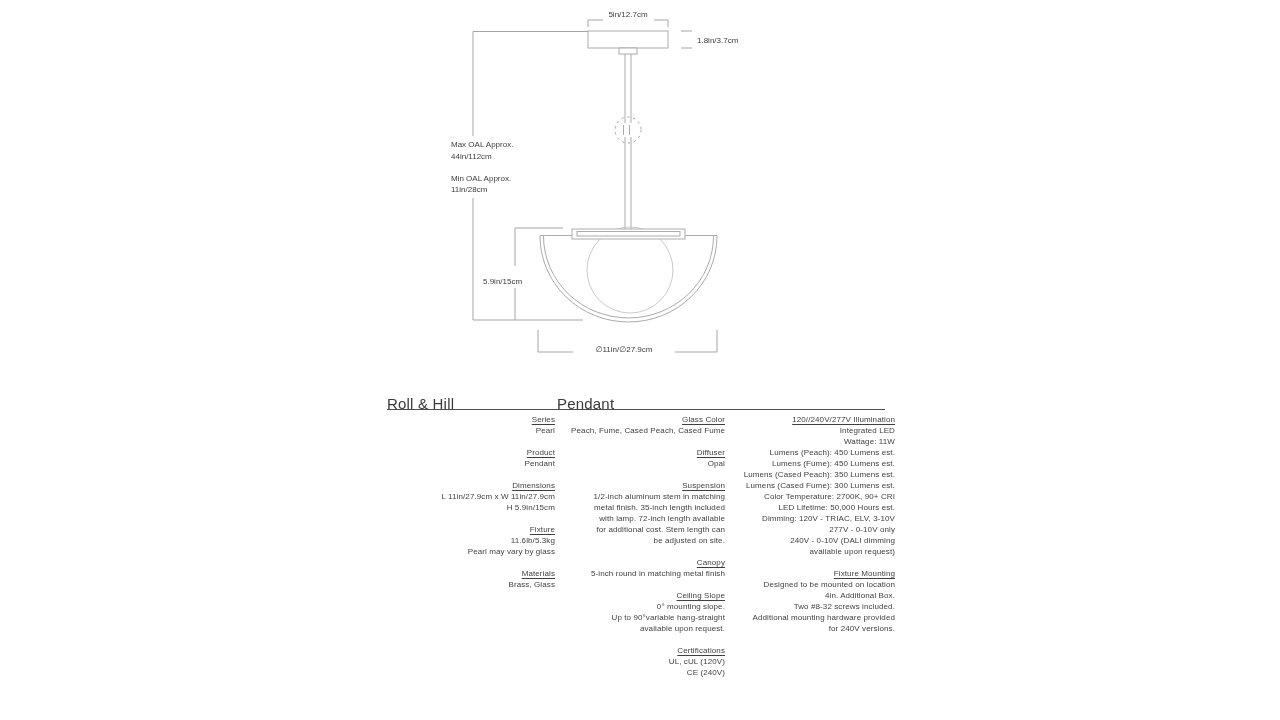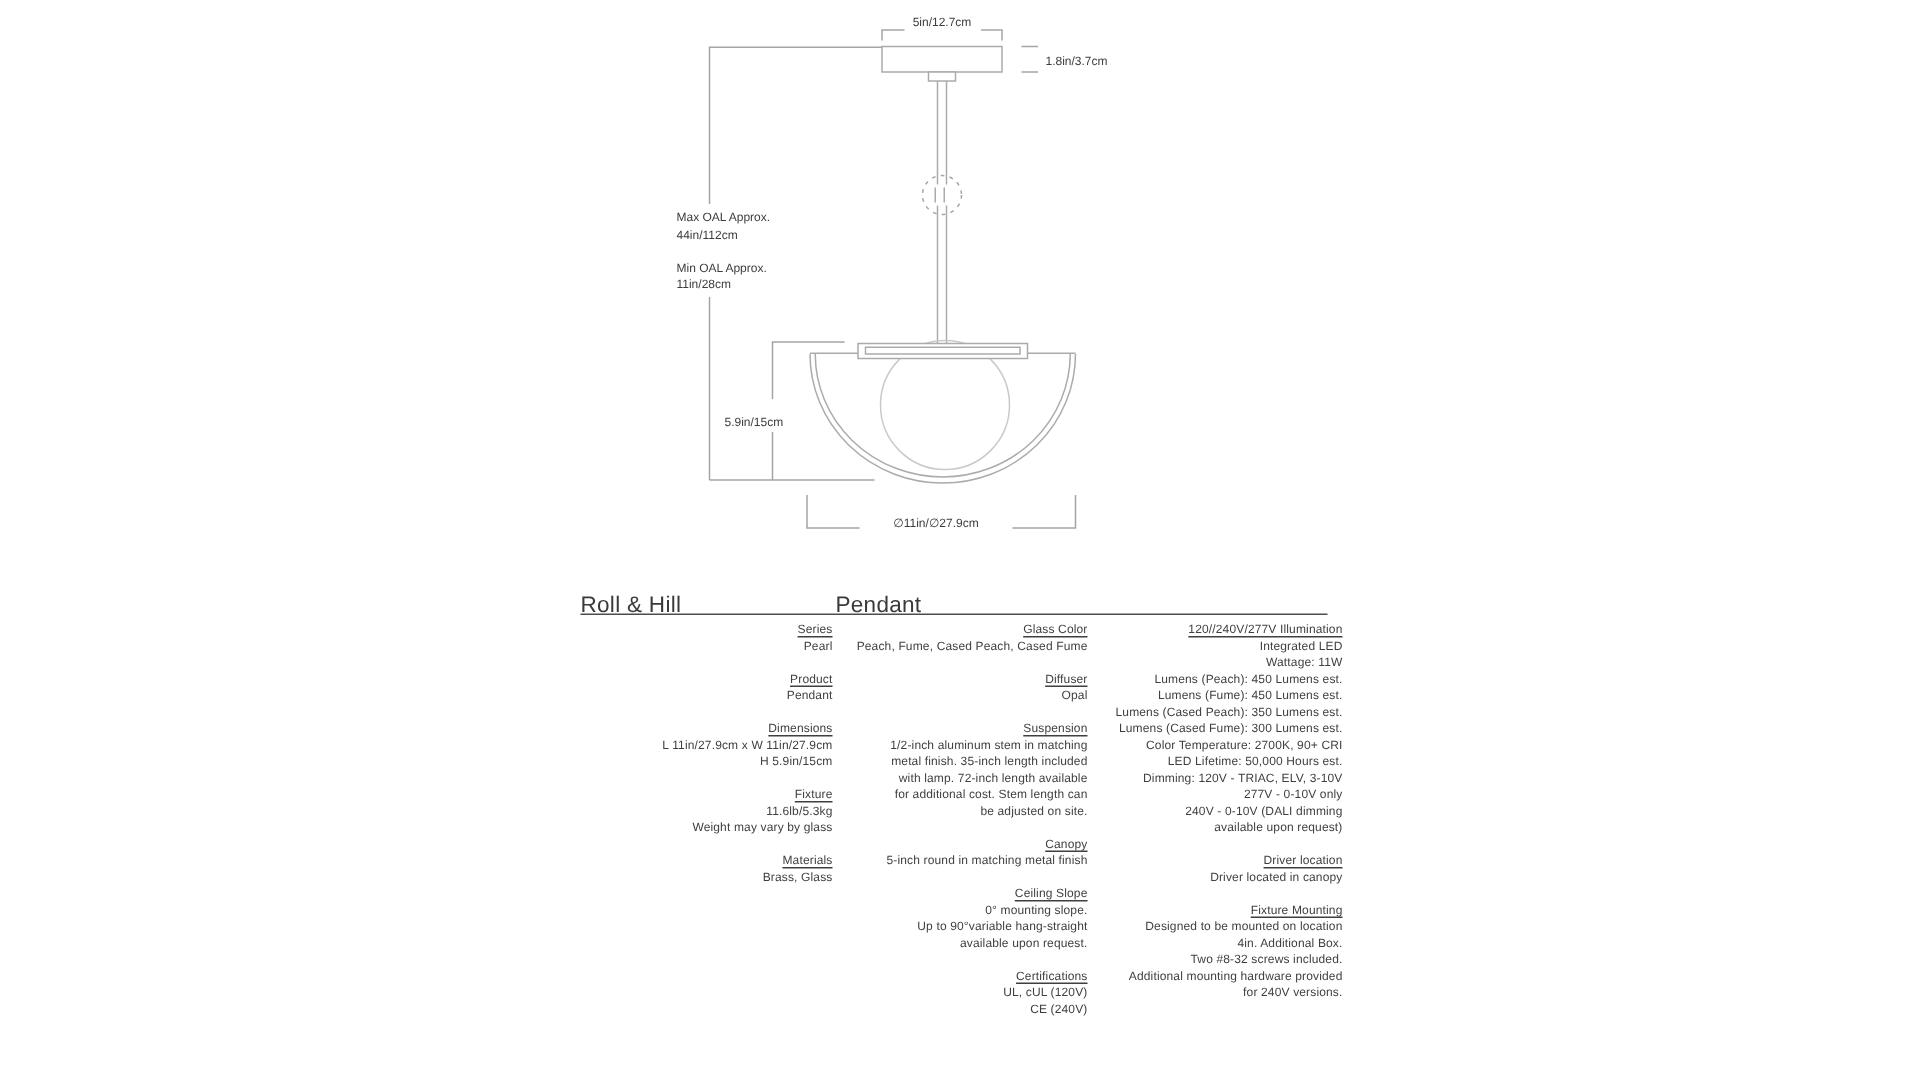--- a/index.html
+++ b/index.html
@@ -111,21 +111,21 @@
         <div class="sec-line">Pendant</div>
       </div>
       <div class="section">
         <div class="sec-label">Dimensions</div>
         <div class="sec-line">L 11in/27.9cm x W 11in/27.9cm</div>
         <div class="sec-line">H 5.9in/15cm</div>
       </div>
       <div class="section">
         <div class="sec-label">Fixture</div>
         <div class="sec-line">11.6lb/5.3kg</div>
-        <div class="sec-line">Weight may vary by glass</div>
+        <div class="sec-line">Pearl may vary by glass</div>
       </div>
       <div class="section">
         <div class="sec-label">Materials</div>
         <div class="sec-line">Brass, Glass</div>
       </div>
     </div>
   <div id="spec-col-2" class="spec-col">
       <div class="section">
         <div class="sec-label">Glass Color</div>
         <div class="sec-line">Peach, Fume, Cased Peach, Cased Fume</div>
@@ -168,24 +168,20 @@
         <div class="sec-line">Lumens (Cased Peach): 350 Lumens est.</div>
         <div class="sec-line">Lumens (Cased Fume): 300 Lumens est.</div>
         <div class="sec-line">Color Temperature: 2700K, 90+ CRI</div>
         <div class="sec-line">LED Lifetime: 50,000 Hours est.</div>
         <div class="sec-line">Dimming: 120V - TRIAC, ELV, 3-10V</div>
         <div class="sec-line indented">277V - 0-10V only</div>
         <div class="sec-line indented">240V - 0-10V (DALI dimming</div>
         <div class="sec-line indented">available upon request)</div>
       </div>
       <div class="section">
-        <div class="sec-label">Driver location</div>
-        <div class="sec-line">Driver located in canopy</div>
-      </div>
-      <div class="section">
         <div class="sec-label">Fixture Mounting</div>
         <div class="sec-line">Designed to be mounted on location</div>
         <div class="sec-line">4in. Additional Box.</div>
         <div class="sec-line">Two #8-32 screws included.</div>
         <div class="sec-line">Additional mounting hardware provided</div>
         <div class="sec-line">for 240V versions.</div>
       </div>
     </div>
 
 </div>

